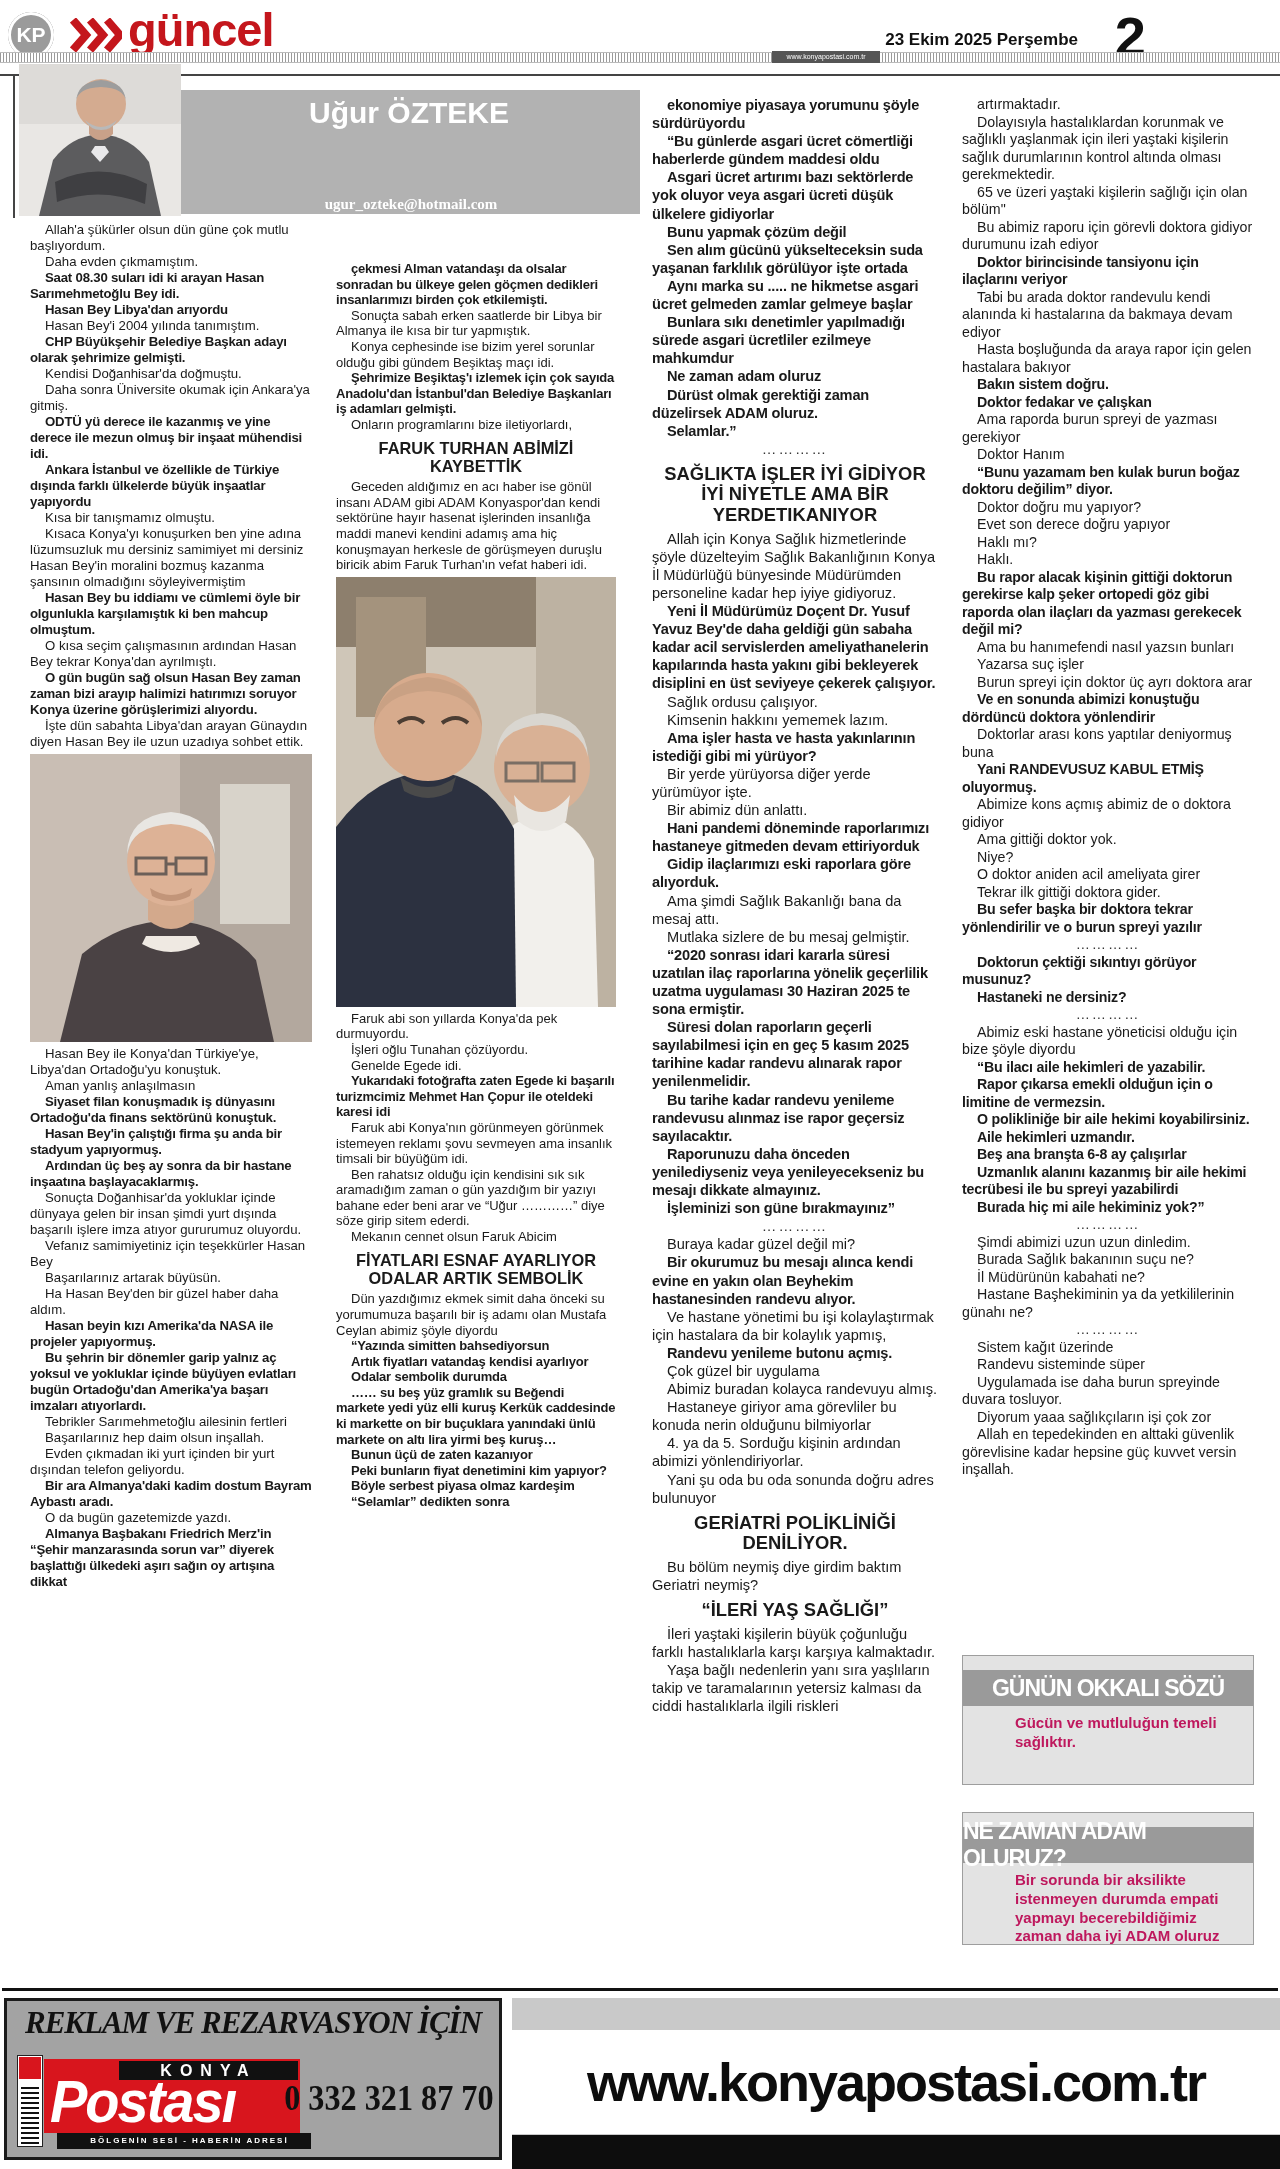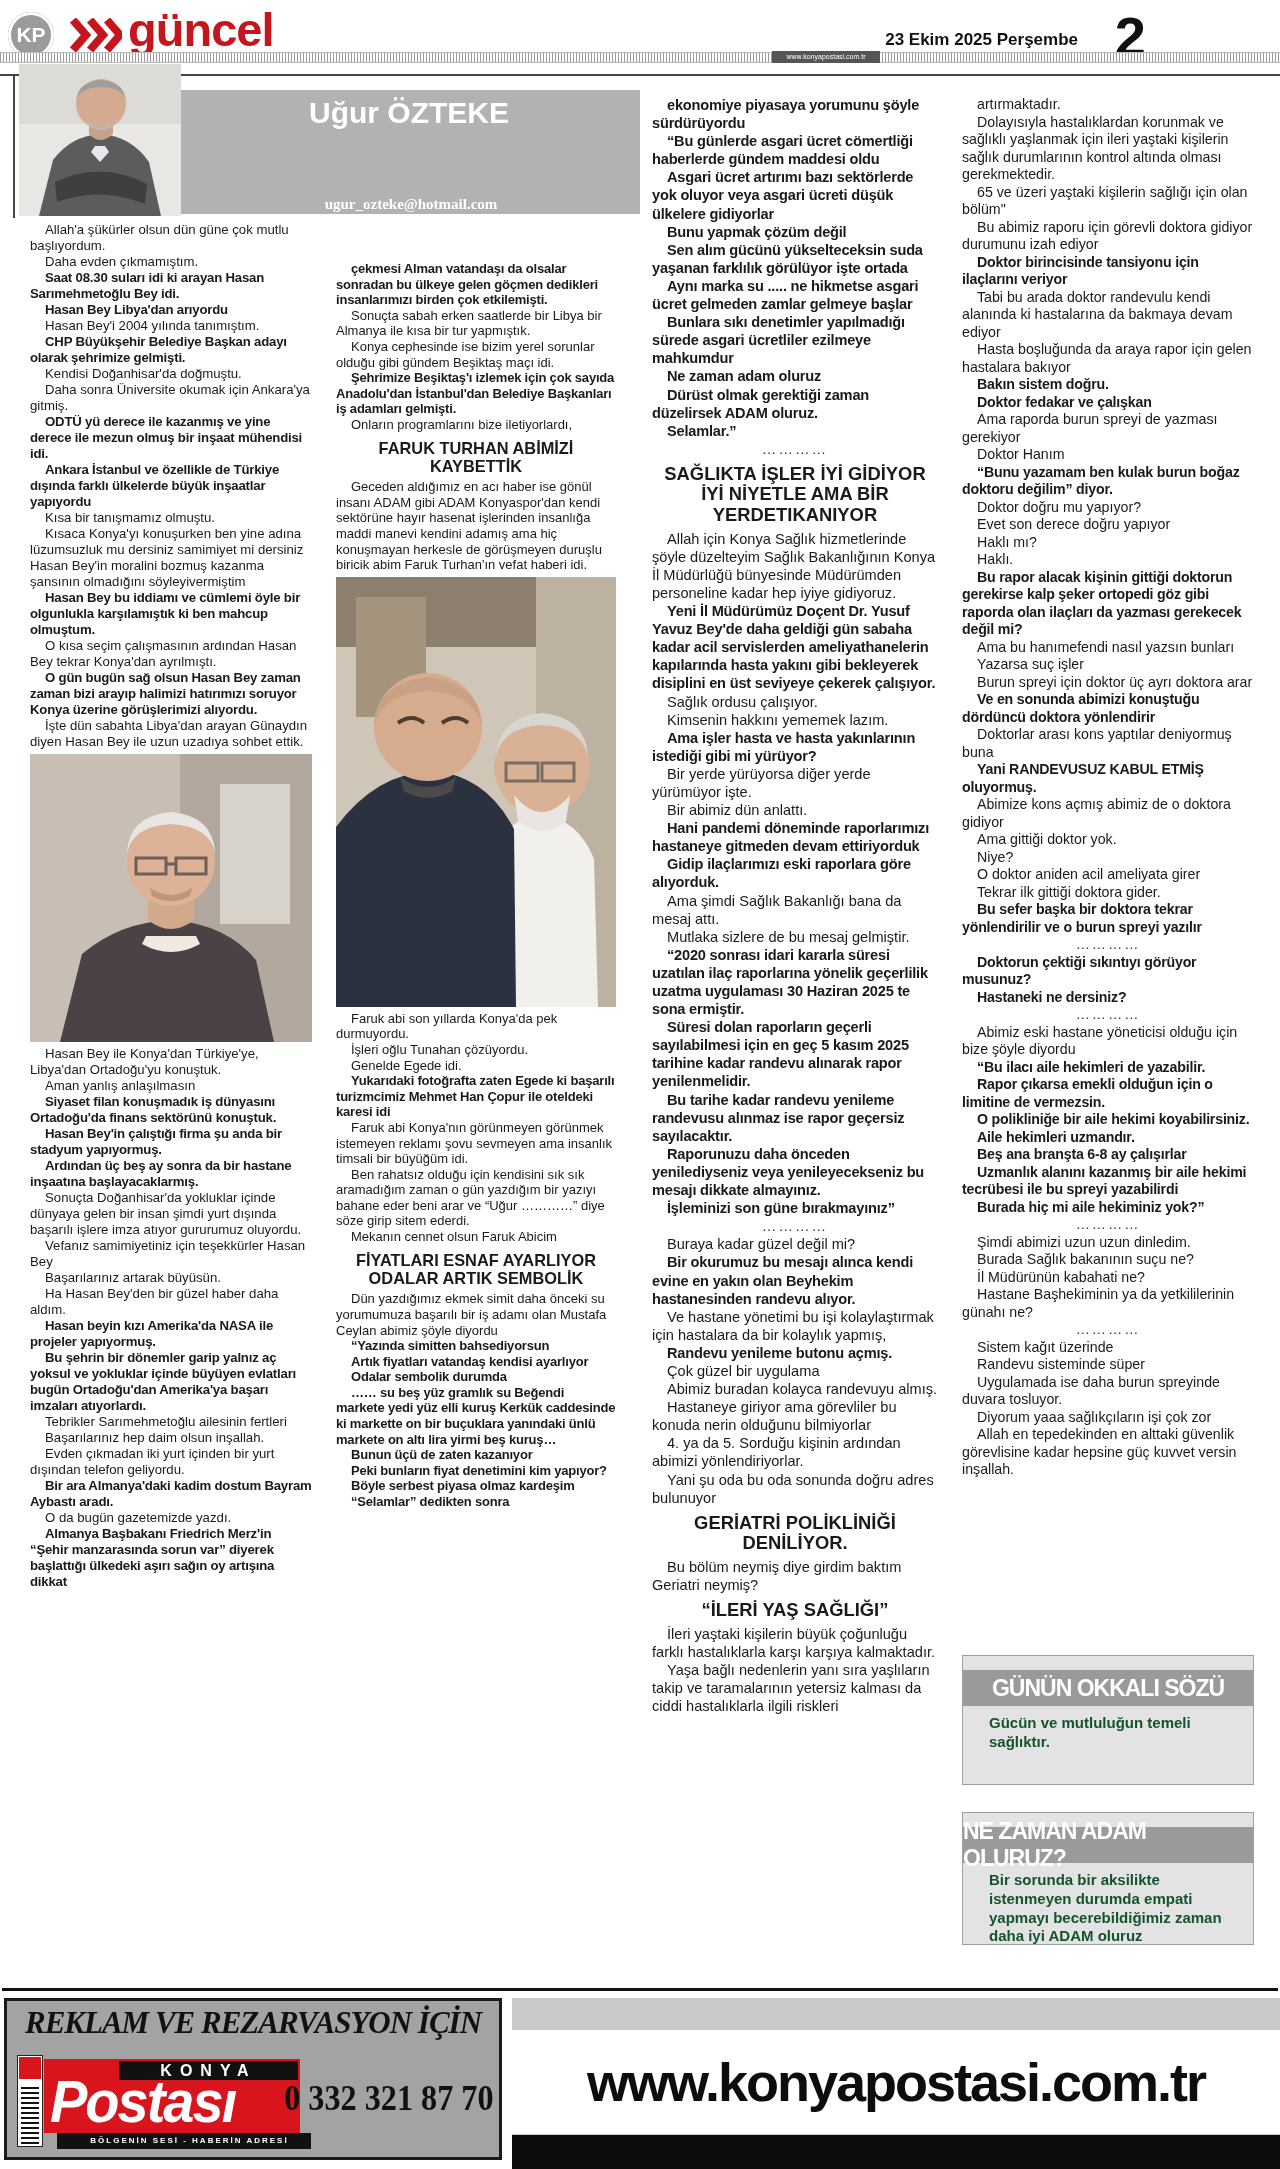--- a/index.html
+++ b/index.html
@@ -49,21 +49,21 @@
   .dots{text-align:center;text-indent:0;letter-spacing:2px;color:#333;}
   .photo-slot{width:100%;overflow:hidden;margin:4px 0;}
   .photo-slot svg{display:block;width:100%;height:100%;}
   
   .info-box{position:absolute;left:962px;width:292px;background:#e3e3e3;border:1px solid #9e9e9e;
             box-sizing:border-box;}
   .box-okkali{top:1655px;height:130px;}
   .box-adam{top:1812px;height:133px;}
   .info-box .box-title{margin-top:14px;height:36px;background:#9a9a9a;color:#fff;font-weight:bold;
             font-size:23px;display:flex;align-items:center;justify-content:center;letter-spacing:-1px;}
-  .info-box .box-body{padding:8px 26px;font-size:15px;font-weight:bold;color:#14532d;line-height:1.25;}
+  .info-box .box-body{padding:8px 26px;font-size:15px;font-weight:bold;color:#be185d;line-height:1.25;margin-left:26px;}
   
   .footer-rule{position:absolute;left:2px;top:1988px;width:1276px;height:3px;background:#111;}
   .ad-box{position:absolute;left:4px;top:1998px;width:498px;height:162px;background:#a3a3a3;
           border:3px solid #1a1a1a;box-sizing:border-box;}
   .ad-title{position:absolute;left:0;top:4px;width:100%;text-align:center;
             font-family:"Liberation Serif",serif;font-style:italic;font-weight:bold;
             font-size:31px;color:#111;letter-spacing:-1px;}
   .brand-logo{position:absolute;left:10px;top:52px;width:292px;height:98px;}
   .flag-strip{position:absolute;left:0;top:2px;width:26px;height:92px;background:#fff;border:1px solid #222;box-sizing:border-box;}
   .flag{position:absolute;left:1px;top:1px;width:22px;height:22px;background:#d8151d;}

